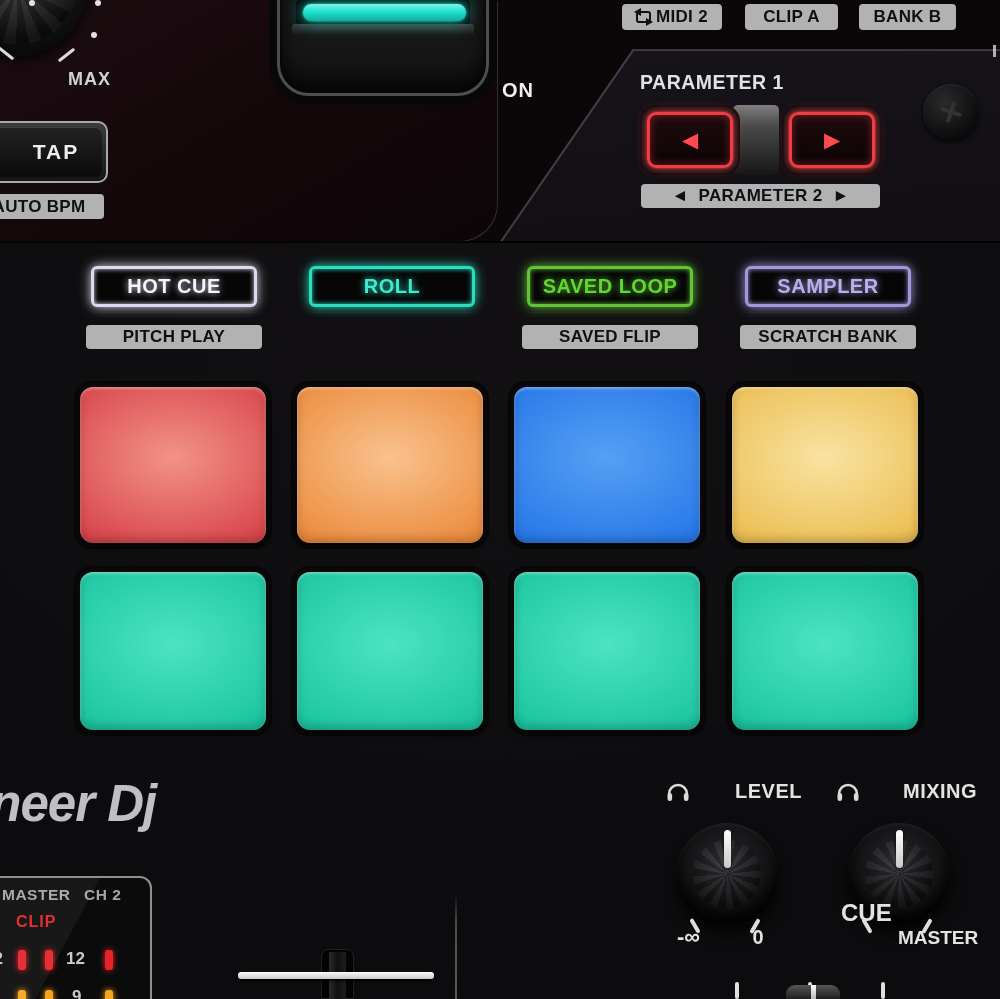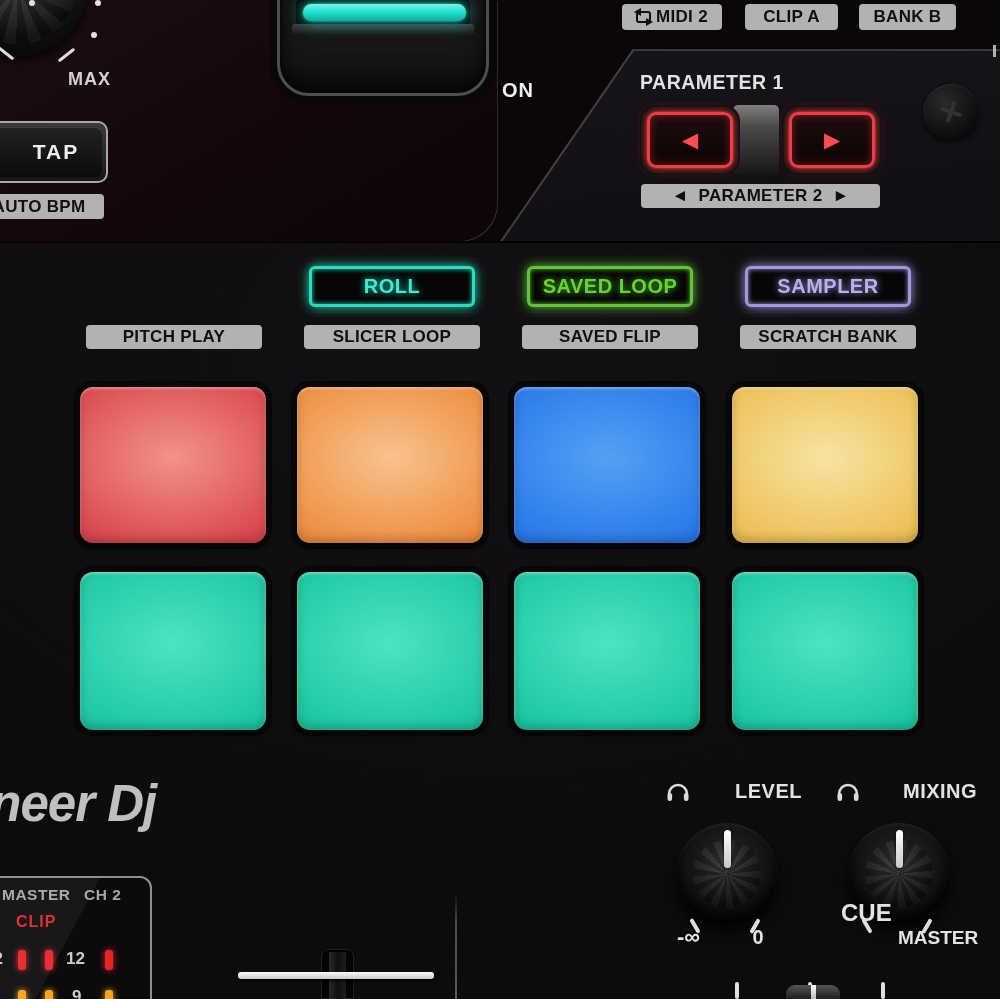--- a/index.html
+++ b/index.html
@@ -199,38 +199,42 @@
     <span>►</span>
   </div>
 
   <div class="abs" id="screw">
     <div class="cross">
         <i class="v"></i>
         <i class="h"></i>
       </div>
   </div>
 
+  <div class="mode-btn" style="left:85px;">
+    <div class="mode-ring" style="--glow: #ded8f0; --txt: #f5f3fc;">
+      <span>HOT CUE</span>
+    </div>
+  </div>
   <div class="mode-btn" style="left:521px;">
     <div class="mode-ring" style="--glow: #63c43c; --txt: #5fd92e;">
       <span>SAVED LOOP</span>
     </div>
   </div>
   <div class="mode-btn" style="left:303px;">
     <div class="mode-ring" style="--glow: #29ddc0; --txt: #3cecd0;">
       <span>ROLL</span>
     </div>
   </div>
   <div class="mode-btn" style="left:739px;">
     <div class="mode-ring" style="--glow: #a198dd; --txt: #b9b0ec;">
       <span>SAMPLER</span>
     </div>
   </div>
 
   <div class="badge sub-badge" style="left:86px;">PITCH PLAY</div>
-  <div class="badge sub-badge" style="left:304px;">SLICER LOOP</div>
   <div class="badge sub-badge" style="left:522px;">SAVED FLIP</div>
   <div class="badge sub-badge" style="left:740px;">SCRATCH BANK</div>
 
   <div class="pad-well row1" style="left:74px;">
     <div class="pad" style="--c1: #f29387; --c2: #d9474e;"></div>
   </div>
   <div class="pad-well row1" style="left:291px;">
     <div class="pad" style="--c1: #f9c28d; --c2: #ec8d40;"></div>
   </div>
   <div class="pad-well row1" style="left:508px;">

